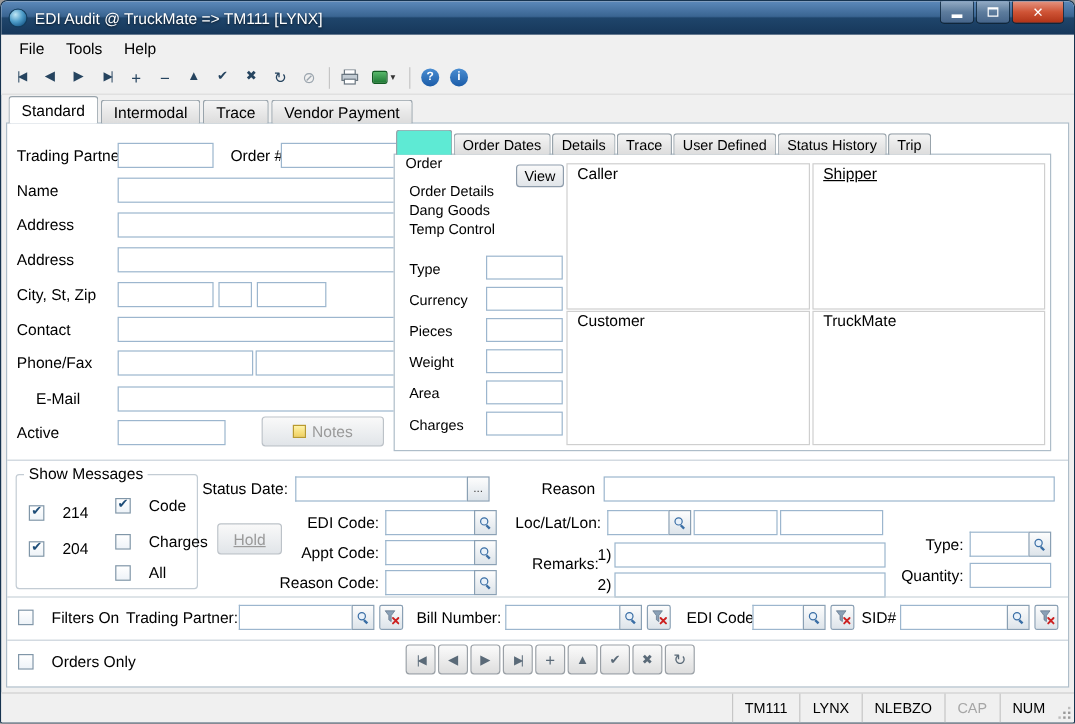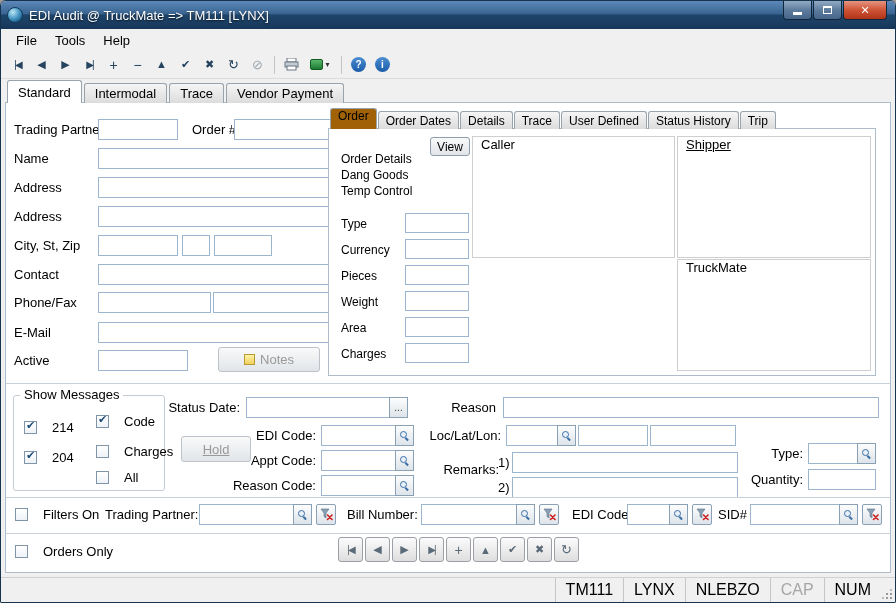--- a/index.html
+++ b/index.html
@@ -96,39 +96,39 @@
     background:linear-gradient(#ffffff,#eef3f8); position:relative; }
   .box.checked::after{ content:"\2714"; position:absolute; left:1px; top:-3px;
     font-size:11px; color:#1f4e79; }
 
   
   .rpanel{ position:absolute; left:322px; top:5px; width:548px; height:268px; }
   .itabs{ position:absolute; left:2px; top:0; height:21px; display:flex; align-items:flex-end; z-index:2; }
   .itab{ height:18px; padding:2px 7px 0; margin-right:1px; font-size:12px; cursor:pointer;
     background:linear-gradient(#f5f5f5,#dcdcdc); border:1px solid #98a3ab; border-bottom:none;
     border-radius:3px 3px 0 0; white-space:nowrap; }
-  .itab.active{ height:21px; background:#a16207; padding-top:0; }
+  .itab.active{ height:21px; background:#5eead4; padding-top:20px; }
   .ipanel{ position:absolute; left:0; right:0; top:20px; bottom:0; border:1px solid #aebdc9; background:#fff; }
   .ilab{ position:absolute; font-size:12px; white-space:nowrap; }
   .quad{ position:absolute; border:1px solid #cfcfcf; background:#fff; padding:0 8px; font-size:13px; }
 
   .gbox{ position:absolute; border:1px solid #c3ccd4; border-radius:3px; }
   .legend{ position:absolute; top:-9px; left:6px; background:#fff; padding:0 4px; font-size:13px; }
 
   .hline{ position:absolute; left:0; right:0; height:1px; background:#c9d2da; }
 
   .navbar{ position:absolute; left:332px; top:434px; display:flex; gap:2px; }
   .nbtn{ width:25px; height:25px; border:1px solid #9aa0a6; border-radius:3px;
     background:linear-gradient(#fbfbfb,#dedede); color:#5a6a78; font-size:11px;
     display:flex; align-items:center; justify-content:center; cursor:pointer; }
   .nbtn .comp{ letter-spacing:-2px; font-size:10px; color:#5a6a78; }
 
   
   .statusbar{ position:absolute; left:0; right:0; bottom:0; height:25px;
-    background:#f0f0f0; border-top:1px solid #d0d0d0; display:flex; align-items:stretch; font-size:16px; }
+    background:#f0f0f0; border-top:1px solid #d0d0d0; display:flex; align-items:stretch; font-size:12px; }
   .sb-fill{ flex:1; }
   .sb-panel{ border-left:1px solid #c6c6c6; display:flex; align-items:center;
     justify-content:center; padding:0 10px; min-width:46px; }
   .sb-panel.disabled{ color:#a6a6a6; }
   .grip{ width:14px; position:relative; }
   .grip::after{ content:""; position:absolute; right:3px; bottom:3px; width:2px; height:2px;
     background:#9a9a9a; box-shadow:-4px 0 #9a9a9a,0 -4px #9a9a9a,-8px 0 #bdbdbd,0 -8px #bdbdbd,-4px -4px #9a9a9a; }
 </style>
 </head>
 <body>
@@ -240,21 +240,21 @@
     <input class="fld" style="left: 176px; top: 132px; width: 28px;">
     <input class="fld" style="left: 208px; top: 132px; width: 58px;">
 
     <span class="lab" style="left:8px;top:161px">Contact</span>
     <input class="fld" style="left: 92px; top: 161px; width: 233px;">
 
     <span class="lab" style="left:8px;top:189px">Phone/Fax</span>
     <input class="fld" style="left: 92px; top: 189px; width: 113px;">
     <input class="fld" style="left: 207px; top: 189px; width: 118px;">
 
-    <span class="lab" style="left:8px;top:219px">E-Mail</span>
+    <span class="lab" style="left:24px;top:219px">E-Mail</span>
     <input class="fld" style="left: 92px; top: 219px; width: 233px;">
 
     <span class="lab" style="left:8px;top:247px">Active</span>
     <input class="fld" style="left: 92px; top: 247px; width: 90px;">
     <button class="btn disabled" style="left:212px;top:244px;width:102px;height:25px">
       <span class="note-ico"></span>
       <span>Notes</span>
     </button>
 
     <div class="rpanel">
@@ -286,20 +286,23 @@
         <input class="fld" style="left: 76px; top: 188px; width: 64px; height: 20px;">
         <span class="ilab" style="left:12px;top:218px">Charges</span>
         <input class="fld" style="left: 76px; top: 214px; width: 64px; height: 20px;">
 
         <div class="quad" style="left:143px;top:7px;width:203px;height:122px">
           <span>Caller</span>
         </div>
         <div class="quad" style="left:348px;top:7px;width:194px;height:122px">
           <span class="underline">Shipper</span>
         </div>
+        <div class="quad" style="left:143px;top:130px;width:203px;height:112px">
+          <span>Customer</span>
+        </div>
         <div class="quad" style="left:348px;top:130px;width:194px;height:112px">
           <span>TruckMate</span>
         </div>
       </div>
     </div>
 
     <div class="hline" style="top:280px"></div>
 
     <div class="gbox" style="left:7px;top:292px;width:152px;height:96px">
       <span class="legend">Show Messages</span>
@@ -318,21 +321,21 @@
     </label>
     <label class="chk" style="left:90px;top:341px">
       <span class="box"></span>
       <span>Charges</span>
     </label>
     <label class="chk" style="left:90px;top:367px">
       <span class="box"></span>
       <span>All</span>
     </label>
 
-    <button class="btn disabled" style="left:175px;top:333px;width:70px;height:26px">
+    <button class="btn disabled" style="left:175px;top:333px;width:54px;height:26px">
       <span class="underline">Hold</span>
     </button>
 
     <span class="lab r" style="left:150px;top:294px;width:84px">Status Date:</span>
     <div class="fgrp" style="left:240px;top:294px;width:162px">
       <input style="">
       <button class="lbtn">...</button>
     </div>
 
     <span class="lab r" style="left:225px;top:322px;width:85px">EDI Code:</span>

